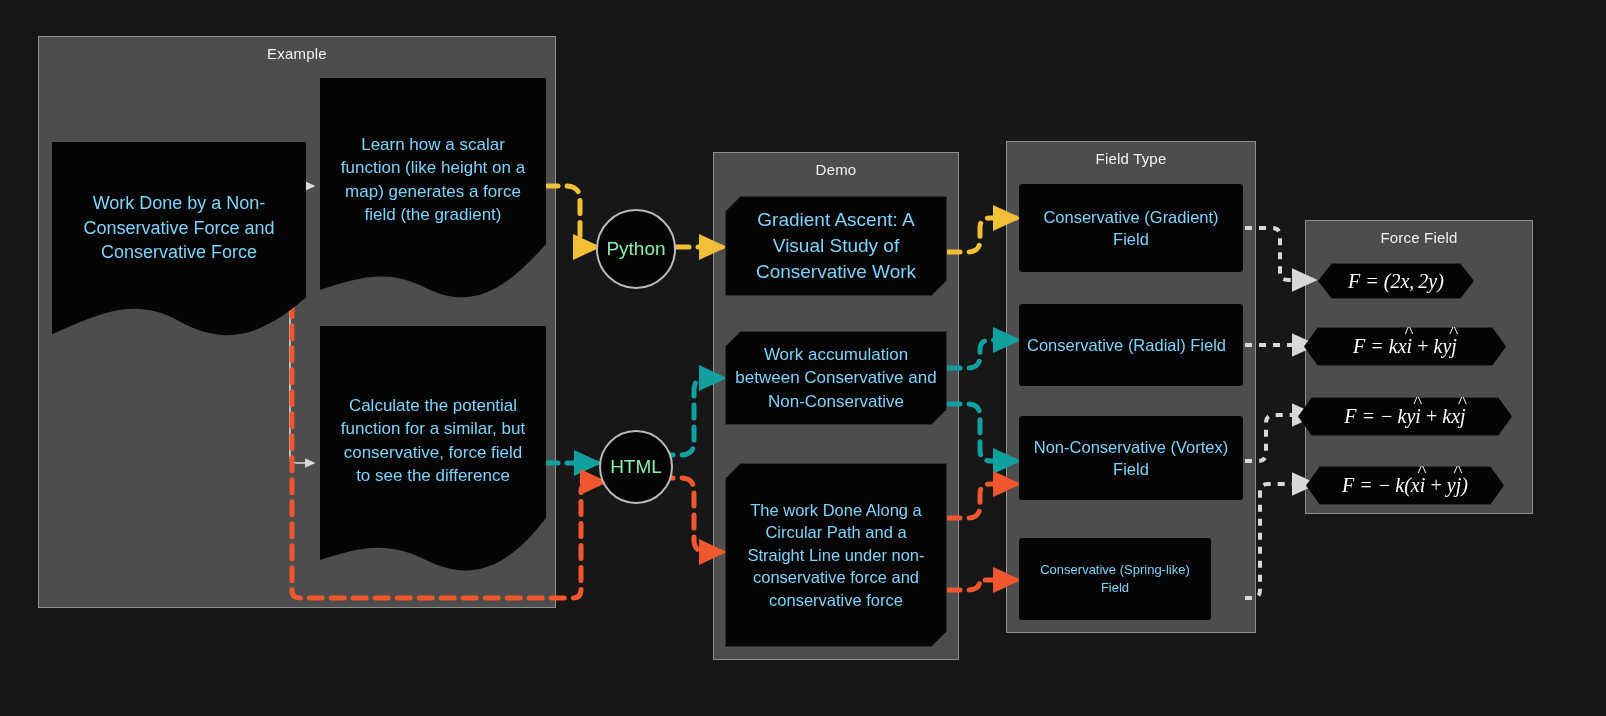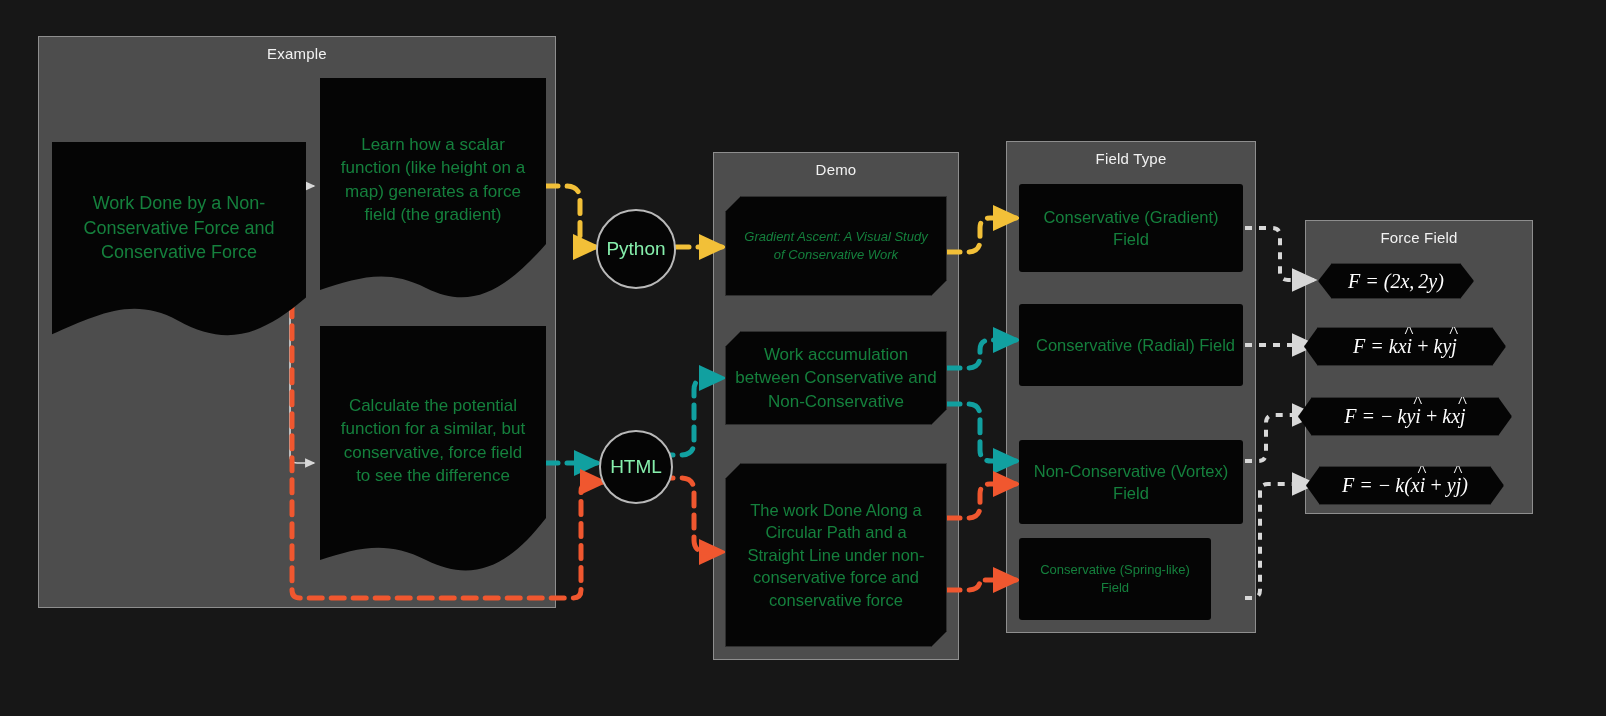--- a/index.html
+++ b/index.html
@@ -2,22 +2,22 @@
 <html><head>
 <meta charset="utf-8">
 <style>
   html,body{margin:0;padding:0;background:#171717;}
   body{width:1606px;height:716px;position:relative;overflow:hidden;
        font-family:"Liberation Sans","DejaVu Sans",sans-serif;}
   #stage{position:absolute;inset:0;width:1606px;height:716px;}
   .group{position:absolute;background:#4d4d4d;border:1px solid #8e8e8e;box-sizing:border-box;}
   .group-label{position:absolute;left:0;right:0;top:8px;text-align:center;color:#f2f2f2;
                font-size:15px;letter-spacing:.2px;}
-  .node{position:absolute;background:#050505;color:#15803d;display:flex;align-items:center;
-        justify-content:flex-end;text-align:center;box-sizing:border-box;line-height:1.36;}
+  .node{position:absolute;background:#050505;color:#7dd3fc;display:flex;align-items:center;
+        justify-content:flex-start;text-align:center;box-sizing:border-box;line-height:1.36;}
   .wavy{background:transparent;}
   .wavy .wv{position:absolute;inset:0;}
   .wavy .tx{position:relative;z-index:2;width:100%;padding:0 16px;box-sizing:border-box;}
   .notch{clip-path:polygon(16px 0,100% 0,100% calc(100% - 16px),calc(100% - 16px) 100%,0 100%,0 16px);
          border:1px solid #2f2f2f;}
   .plainbox{border-radius:3px;}
   .circle{position:absolute;background:#050505;border:2px solid #b9b9b9;border-radius:50%;
           color:#86efac;display:flex;align-items:center;justify-content:center;font-size:19px;}
   .hexb{position:absolute;background:#050505;color:#fff;display:flex;align-items:center;
         justify-content:center;border:1px solid #303030;
@@ -157,37 +157,37 @@
     <div class="tx" style="margin-top:-22px;">Calculate the potential function for a similar, but conservative, force field to see the difference</div>
   </div>
 
   <div class="circle" style="left:596px;top:209px;width:76px;height:76px;">
     <span>Python</span>
   </div>
   <div class="circle" style="left:599px;top:430px;width:70px;height:70px;">
     <span>HTML</span>
   </div>
 
-  <div class="node notch" style="left:725px;top:196px;width:222px;height:100px;font-size:13px;padding:0 12px;font-style:italic;">
+  <div class="node notch" style="left:725px;top:196px;width:222px;height:100px;font-size:19px;padding:0 12px;">
     <span>Gradient Ascent: A Visual Study of Conservative Work</span>
   </div>
   <div class="node notch" style="left:725px;top:331px;width:222px;height:94px;font-size:17px;padding:0 8px;">
     <span>Work accumulation between Conservative and Non-Conservative</span>
   </div>
   <div class="node notch" style="left:725px;top:463px;width:222px;height:184px;font-size:16.5px;padding:0 10px;">
     <span>The work Done Along a Circular Path and a Straight Line under non-conservative force and conservative force</span>
   </div>
 
   <div class="node plainbox" style="left:1019px;top:184px;width:224px;height:88px;font-size:16.5px;padding:0 10px;">
     <span>Conservative (Gradient) Field</span>
   </div>
   <div class="node plainbox" style="left:1019px;top:304px;width:224px;height:82px;font-size:16.5px;padding:0 8px;">
     <span>Conservative (Radial) Field</span>
   </div>
-  <div class="node plainbox" style="left:1019px;top:440px;width:224px;height:84px;font-size:16.5px;padding:0 10px;">
+  <div class="node plainbox" style="left:1019px;top:416px;width:224px;height:84px;font-size:16.5px;padding:0 10px;">
     <span>Non-Conservative (Vortex) Field</span>
   </div>
   <div class="node plainbox" style="left:1019px;top:538px;width:192px;height:82px;font-size:13px;padding:0 8px;">
     <span>Conservative (Spring-like) Field</span>
   </div>
 
   <div class="hexb" style="left:1318px;top:263px;width:154px;height:34px;">
     <span class="math">
       F&nbsp;=&nbsp;(2<i>x</i>, 2<i>y</i>)
     </span>

